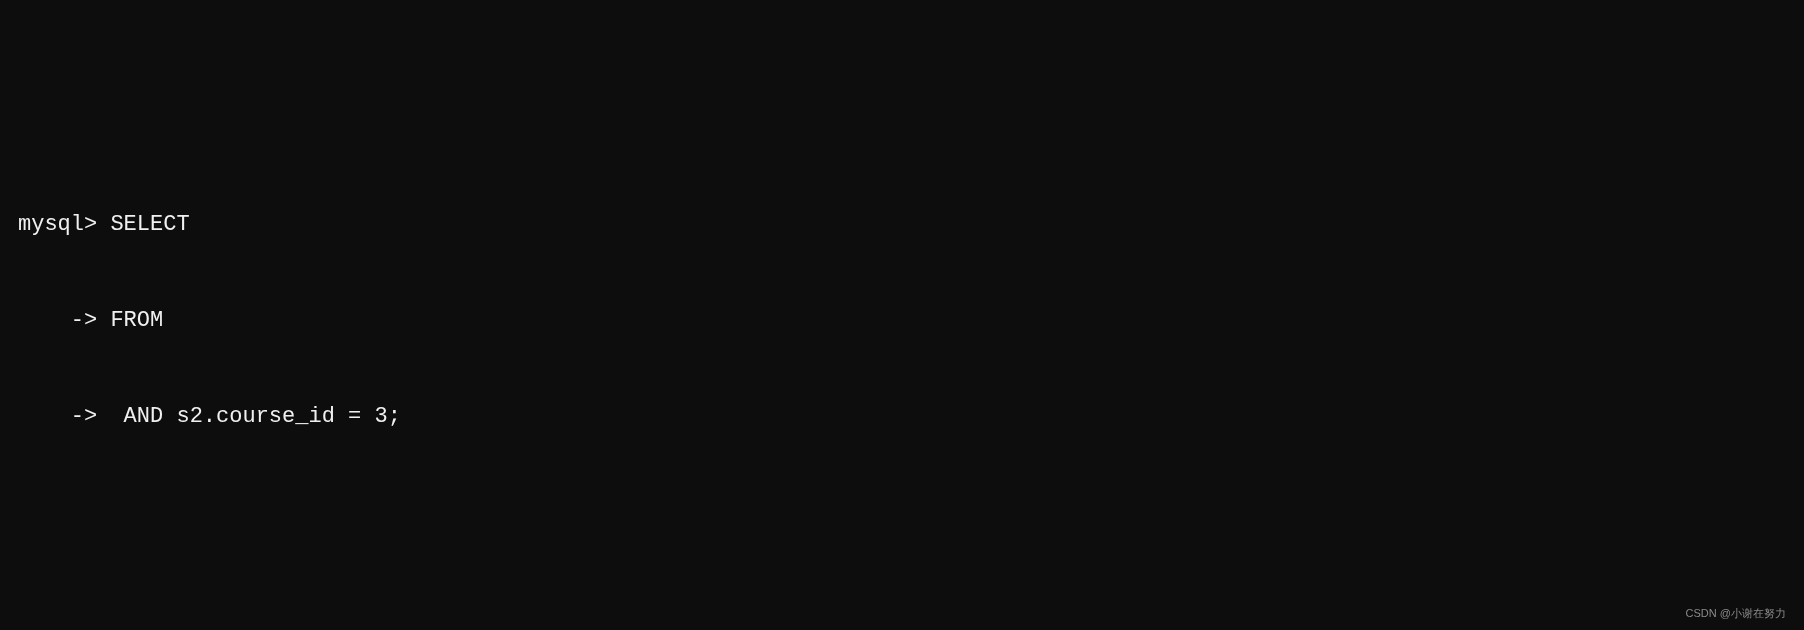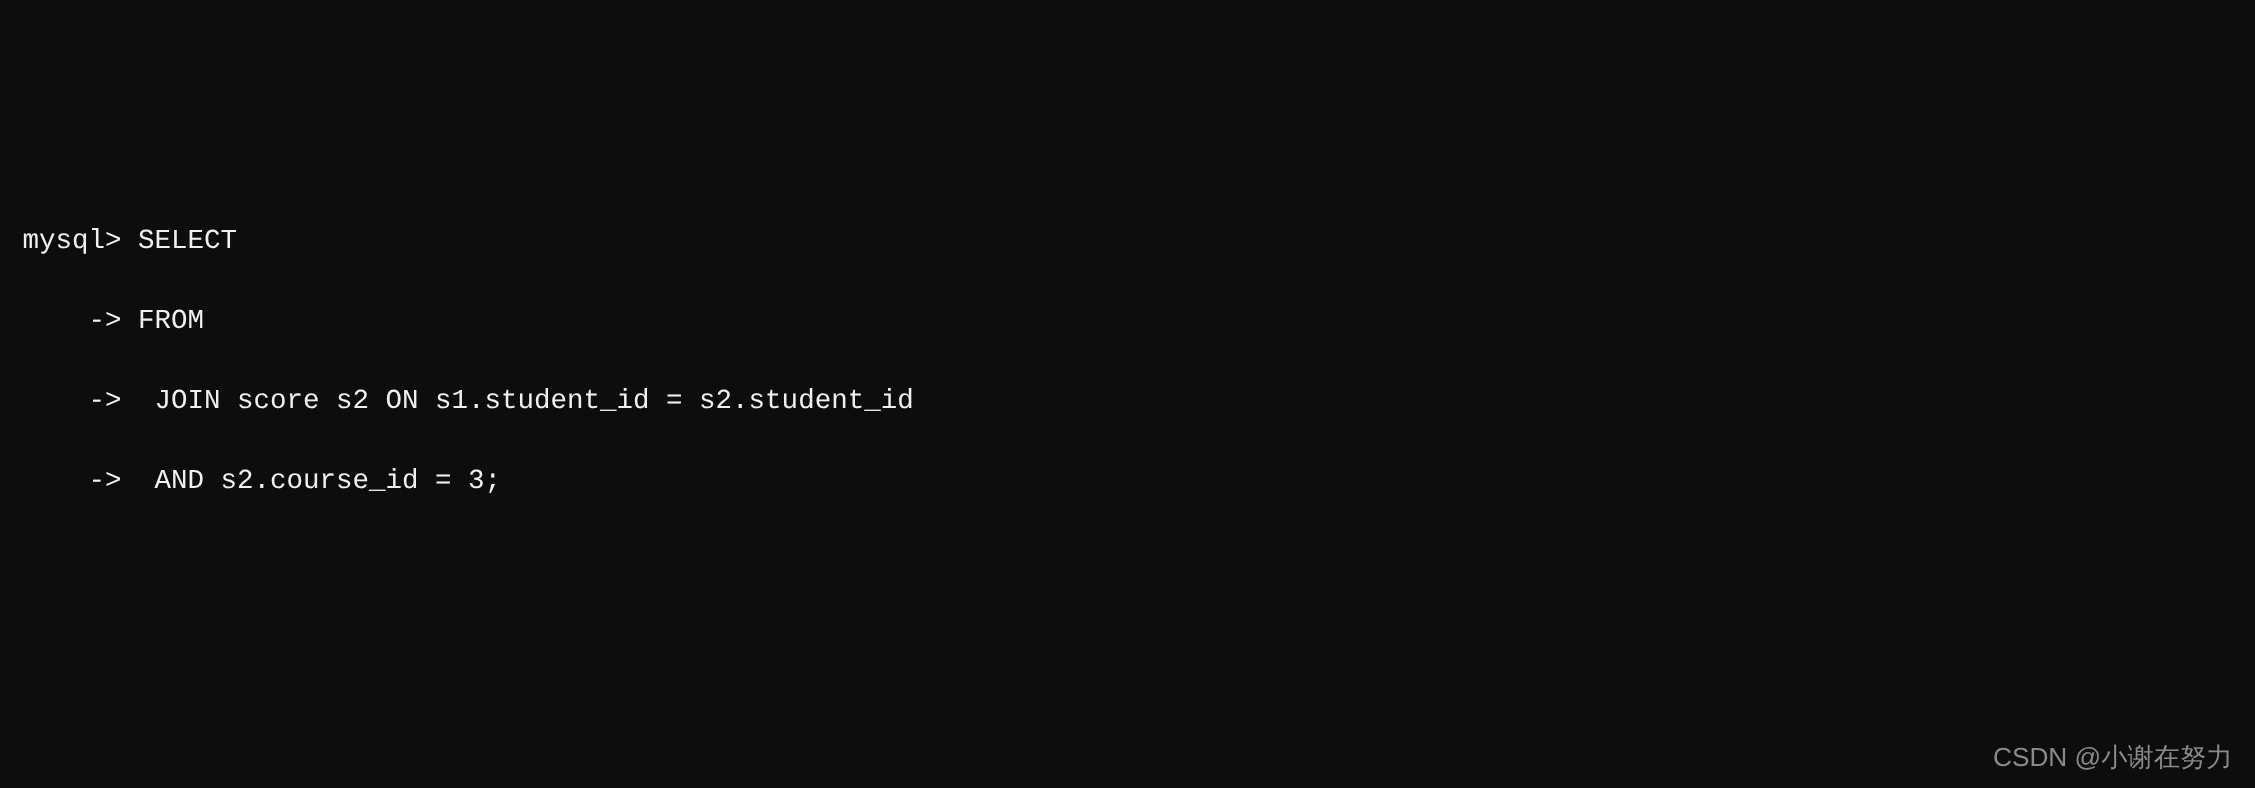--- a/index.html
+++ b/index.html
@@ -15,40 +15,40 @@
       line-height: 1.45;
       padding: 18px 0 0 18px;
       width: 1804px;
       height: 630px;
       overflow: hidden;
       position: relative;
       white-space: pre;
     }
     .terminal-line {
       white-space: pre;
+      margin-top: 32px;
     }
     .watermark {
       position: absolute;
       bottom: 8px;
       right: 18px;
-      font-size: 21px;
+      font-size: 11px;
       color: #8a8a8a;
       font-family: sans-serif;
       white-space: normal;
     }
   </style>
 </head>
 <body>
 
 
 
 <div>
 <div class="terminal-line">mysql&gt; SELECT</div>
 <div class="terminal-line">    -&gt; FROM</div>
-<div class="terminal-line">    -&gt;  JOIN score s2 ON s1.student_id = s2.student_id</div>
 <div class="terminal-line">    -&gt;  AND s2.course_id = 3;</div>
 
 
 
 
 
 
 
 </div>
 

